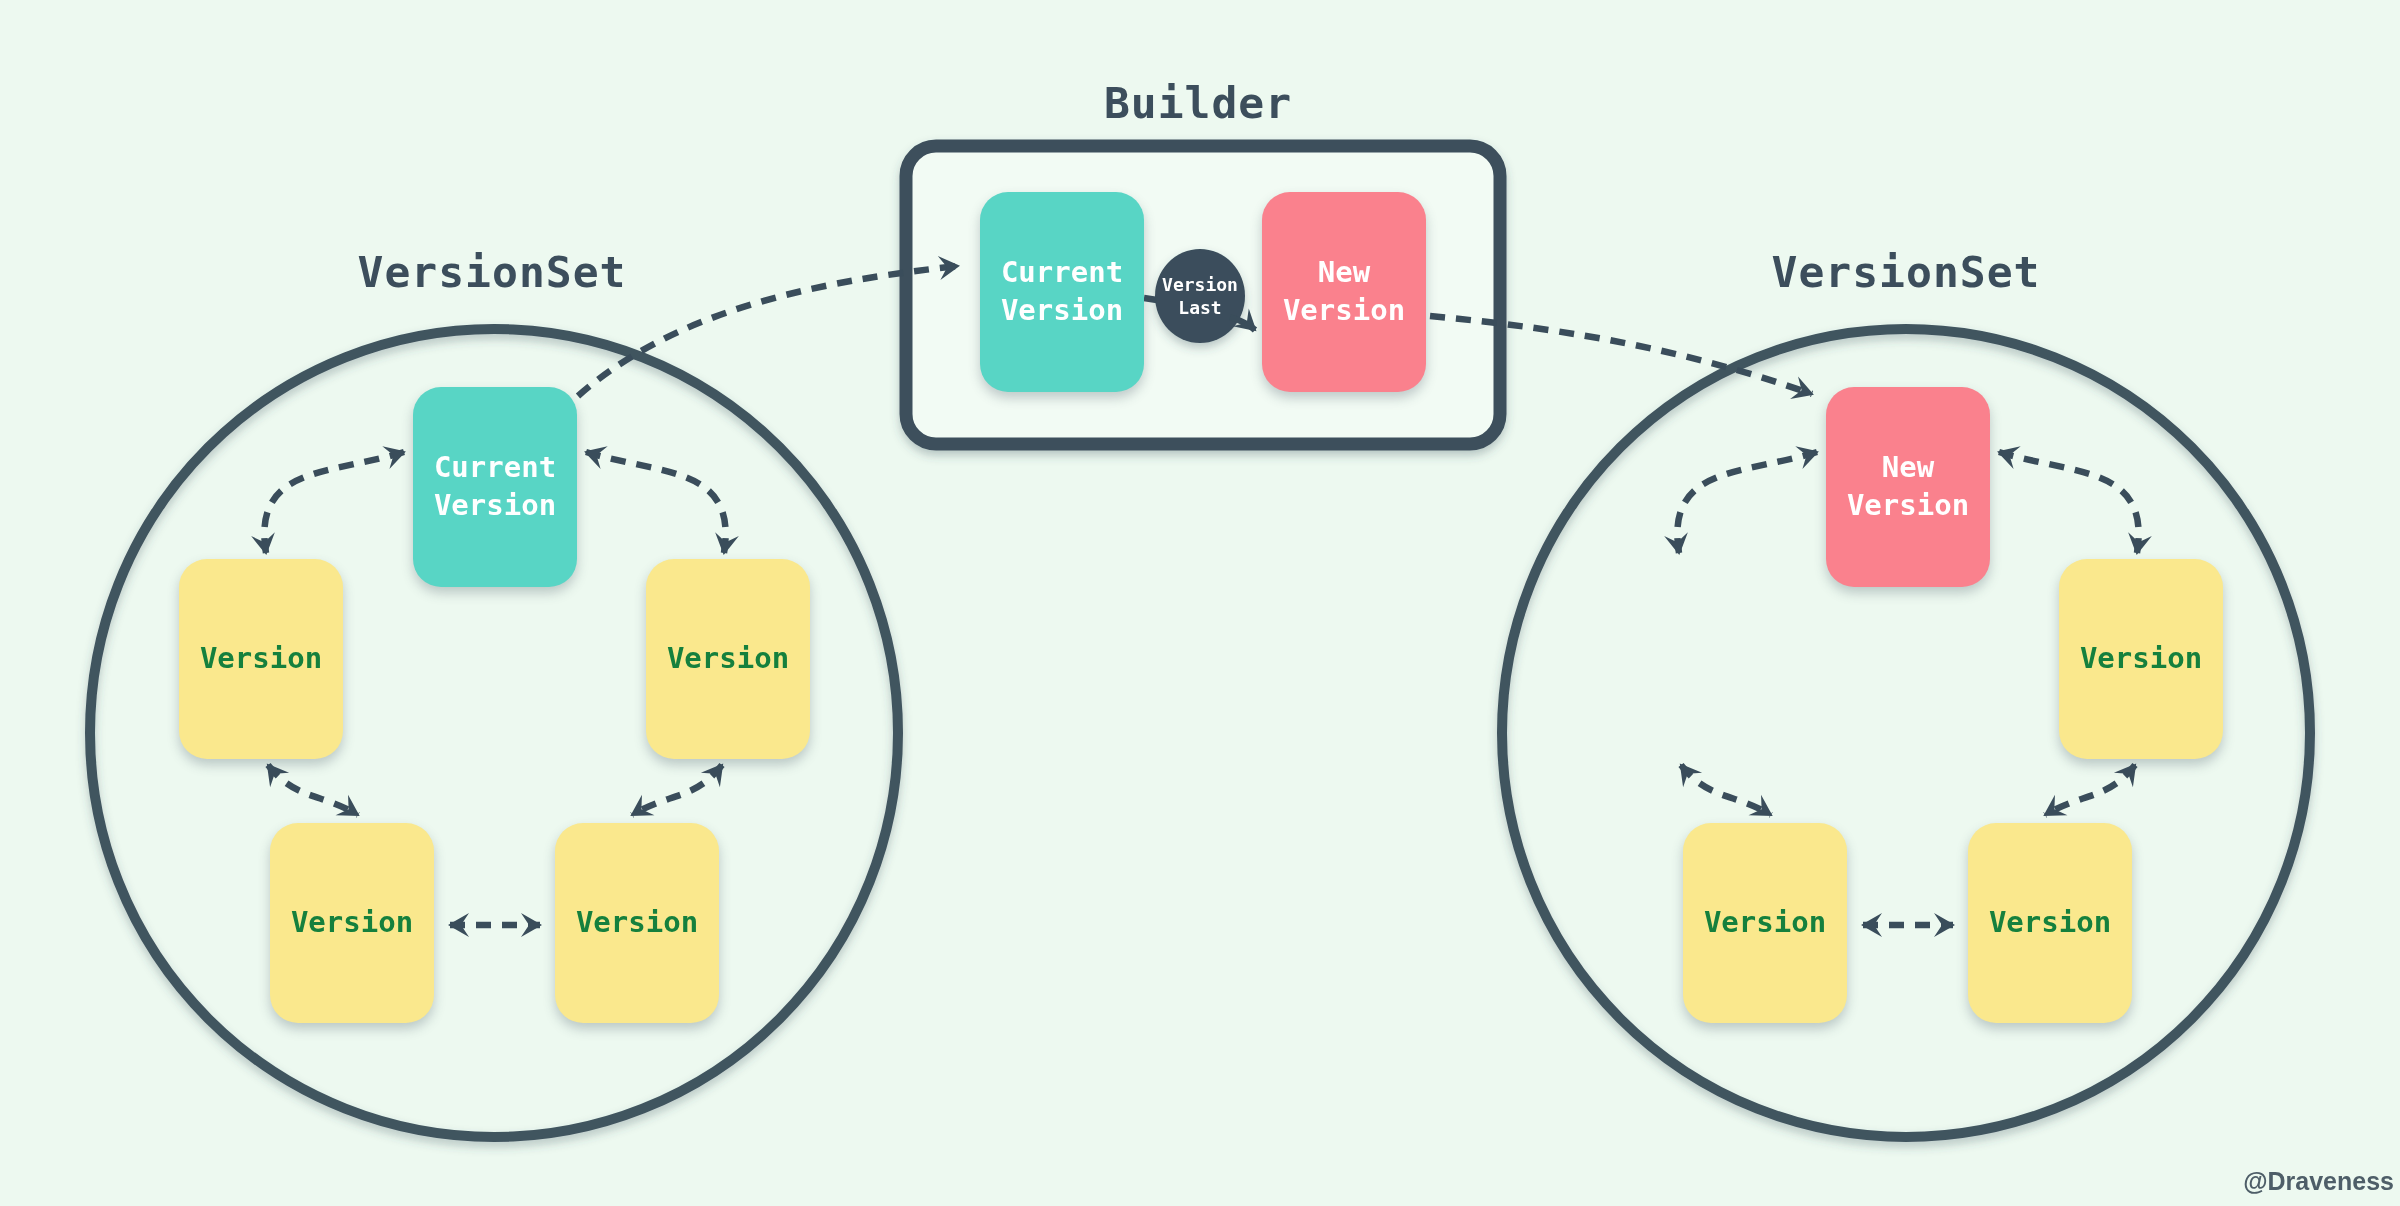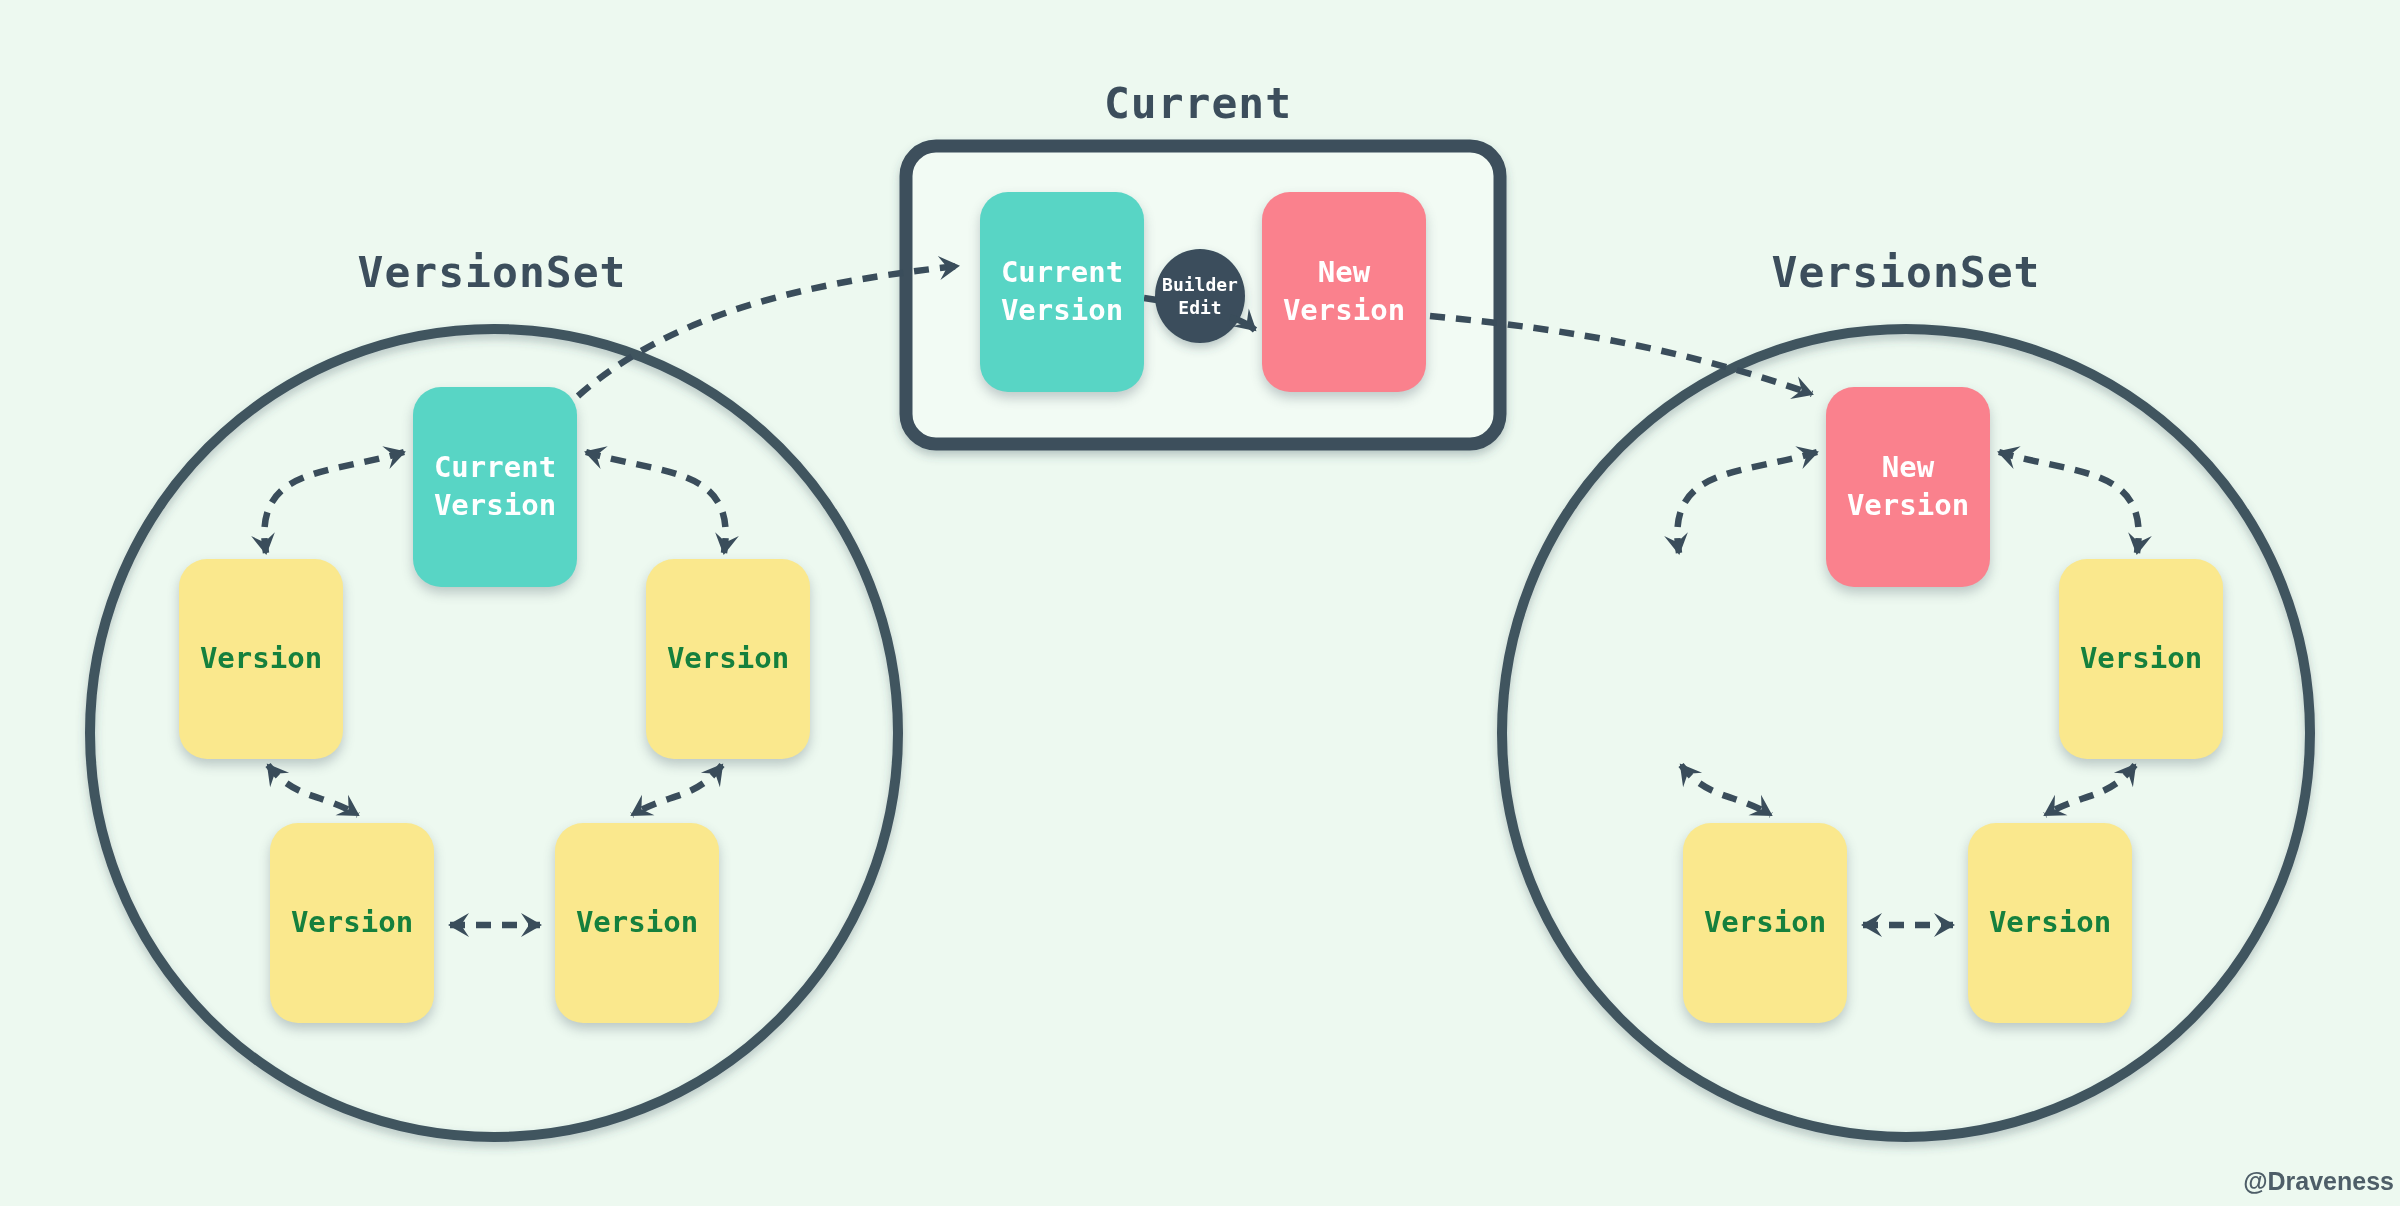--- a/index.html
+++ b/index.html
@@ -75,30 +75,30 @@
     <path class="dashed" d="M 1863,925 L 1953,925" marker-start="url(#ah)" marker-end="url(#ah)"></path>
 
     <path class="dashed" d="M 578,396 C 670,315 800,283 958,266" marker-end="url(#ah)"></path>
     <path class="dashed" d="M 1430,316 C 1580,330 1692,352 1812,394" marker-end="url(#ah)"></path>
 
     <path class="solidseg" d="M 1144,298 L 1157,300"></path>
     <path class="solidseg" d="M 1230,317 Q 1246,322 1255,330" marker-end="url(#ah)"></path>
   </svg>
 
   <div class="title" style="left:492px;top:247px">VersionSet</div>
-  <div class="title" style="left:1198px;top:78px">Current</div>
+  <div class="title" style="left:1198px;top:78px">Builder</div>
   <div class="title" style="left:1906px;top:247px">VersionSet</div>
 
   <div class="node teal" style="left:980px;top:192px">
     <span>Current Version</span>
   </div>
   <div class="node pink" style="left:1262px;top:192px">
     <span>New Version</span>
   </div>
-  <div class="op-label">Builder Edit</div>
+  <div class="op-label">Version Last</div>
 
   <div class="node teal" style="left:413px;top:387px">
     <span>Current Version</span>
   </div>
   <div class="node yellow" style="left:179px;top:559px">
     <span>Version</span>
   </div>
   <div class="node yellow" style="left:646px;top:559px">
     <span>Version</span>
   </div>

